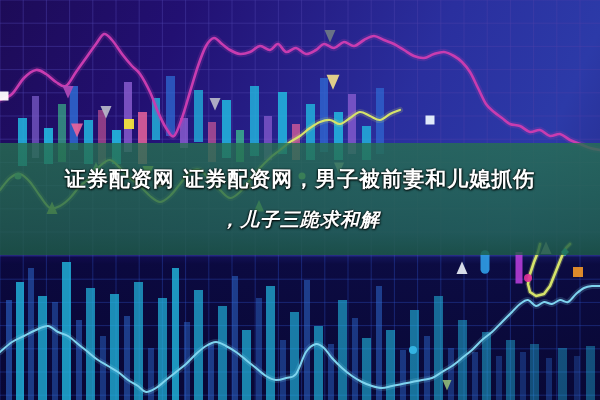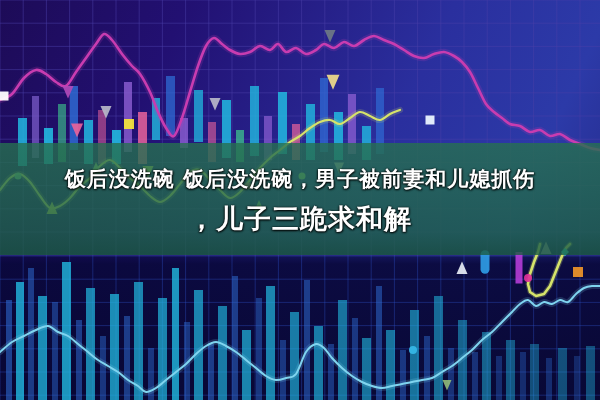--- a/index.html
+++ b/index.html
@@ -22,21 +22,21 @@
     font-size:21px;
     font-weight:bold;
     line-height:40px;
     letter-spacing:1px;
     white-space:nowrap;
     text-shadow:
        0 0 2px rgba(0,0,0,.85),
        1px 1px 2px rgba(0,0,0,.75),
       -1px 1px 2px rgba(0,0,0,.55);
   }
-  #headline-band .hl-line.second{font-size:27px;}
+  #headline-band .hl-line.second{font-size:19px;font-style:italic;}
 </style>
 </head>
 <body>
 
 <div id="stage">
 
   <div class="layer" style="background:
          linear-gradient(115deg,#1d0b57 0%,#221072 24%,#2a2f9e 58%,#2c3aa8 78%,#22247f 100%);"></div>
   <div class="layer" style="background:linear-gradient(180deg,rgba(12,8,60,0) 58%,rgba(9,8,58,.92) 66%,rgba(7,6,48,.95) 100%);"></div>
 
@@ -245,17 +245,17 @@
         <rect x="480.5" y="250.3" width="9" height="23.400000000000002" rx="4.5" fill="#2f9fe8" opacity="0.9"></rect>
         <rect x="515.5" y="252" width="7" height="31.5" fill="#c040e0" opacity="0.85"></rect>
         <circle cx="528" cy="278" r="4" fill="#e0309a" opacity="0.92"></circle>
         <rect x="573" y="267" width="10" height="10" fill="#e8912a" opacity="0.95"></rect>
         <polygon points="565,248 569,252 565,256 561,252" fill="#36e8d8" opacity="0.95"></polygon>
         <polygon points="540.5,254.05 551.5,254.05 546,241.4" fill="#9a9aa8" opacity="0.92"></polygon>
       </g>
   </svg>
 
   <div id="headline-band" style="top: 143px; height: 112px; background: linear-gradient(rgba(38, 112, 80, 0.8) 0%, rgba(34, 104, 76, 0.8) 45%, rgba(28, 92, 68, 0.8) 100%);">
-    <div class="hl-line">饭后没洗碗 饭后没洗碗，男子被前妻和儿媳抓伤</div>
+    <div class="hl-line">证券配资网 证券配资网，男子被前妻和儿媳抓伤</div>
     <div class="hl-line second">，儿子三跪求和解</div>
   </div>
 
 </div>
 
 </body></html>

